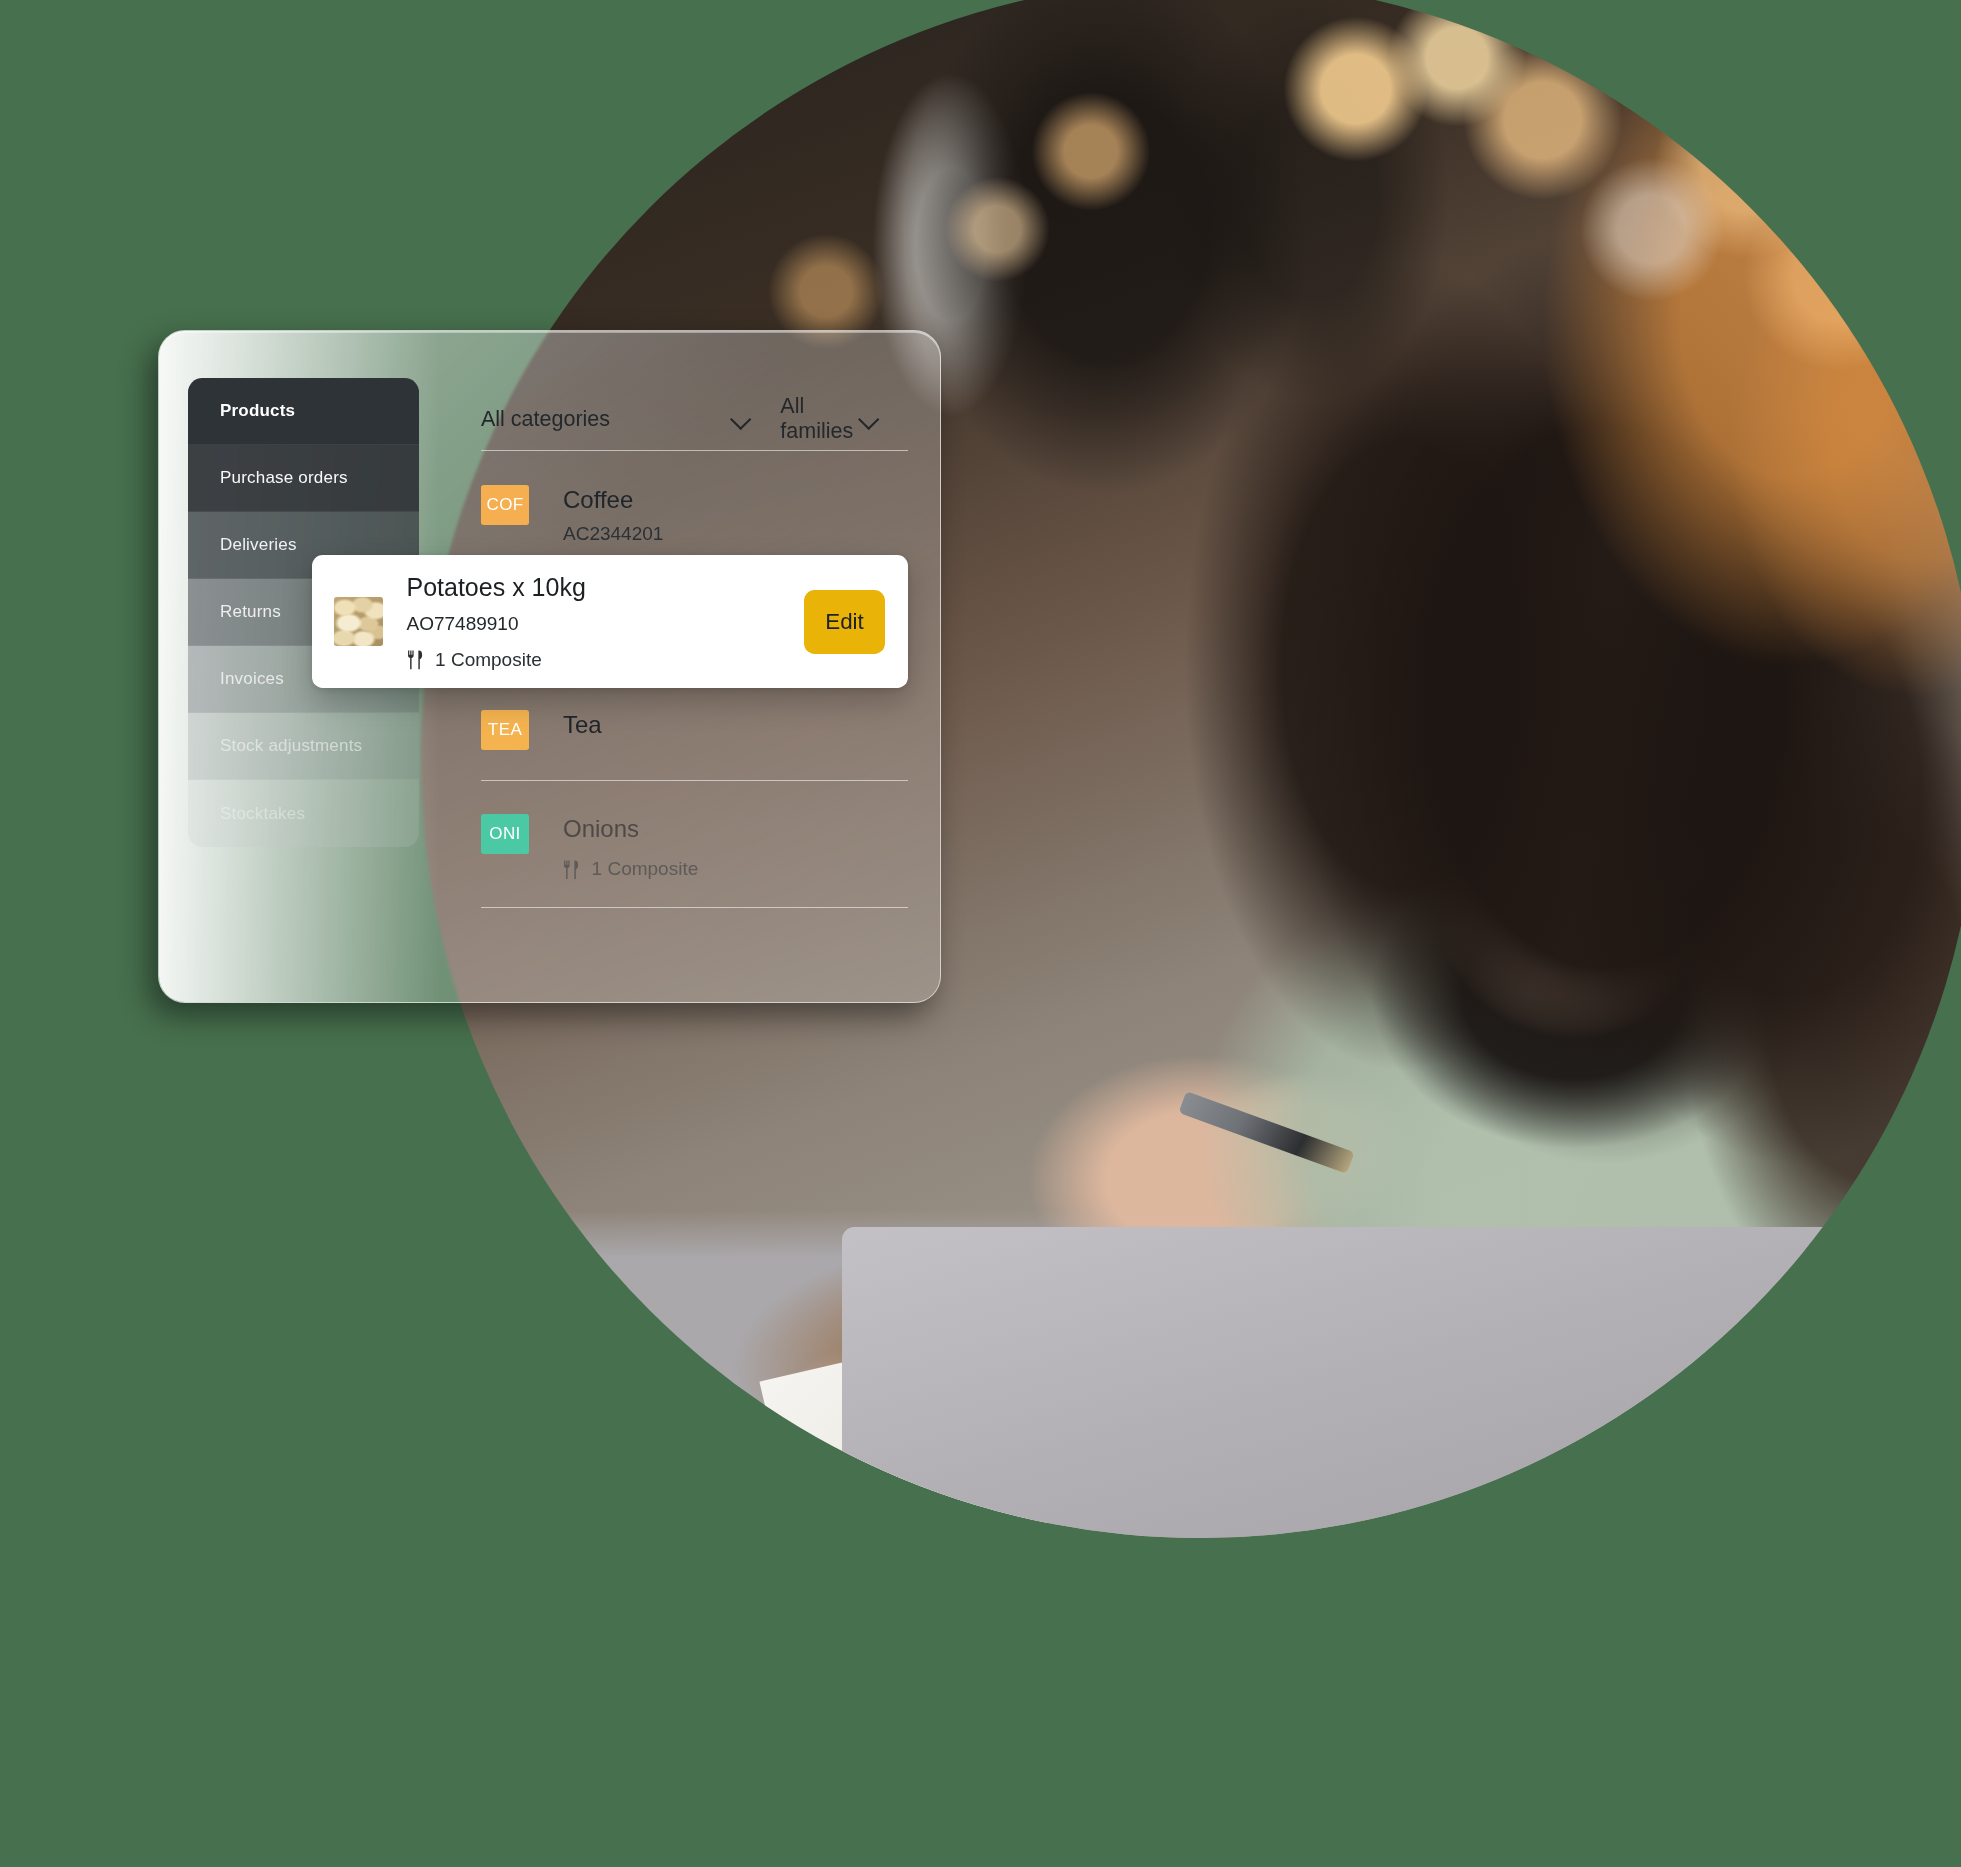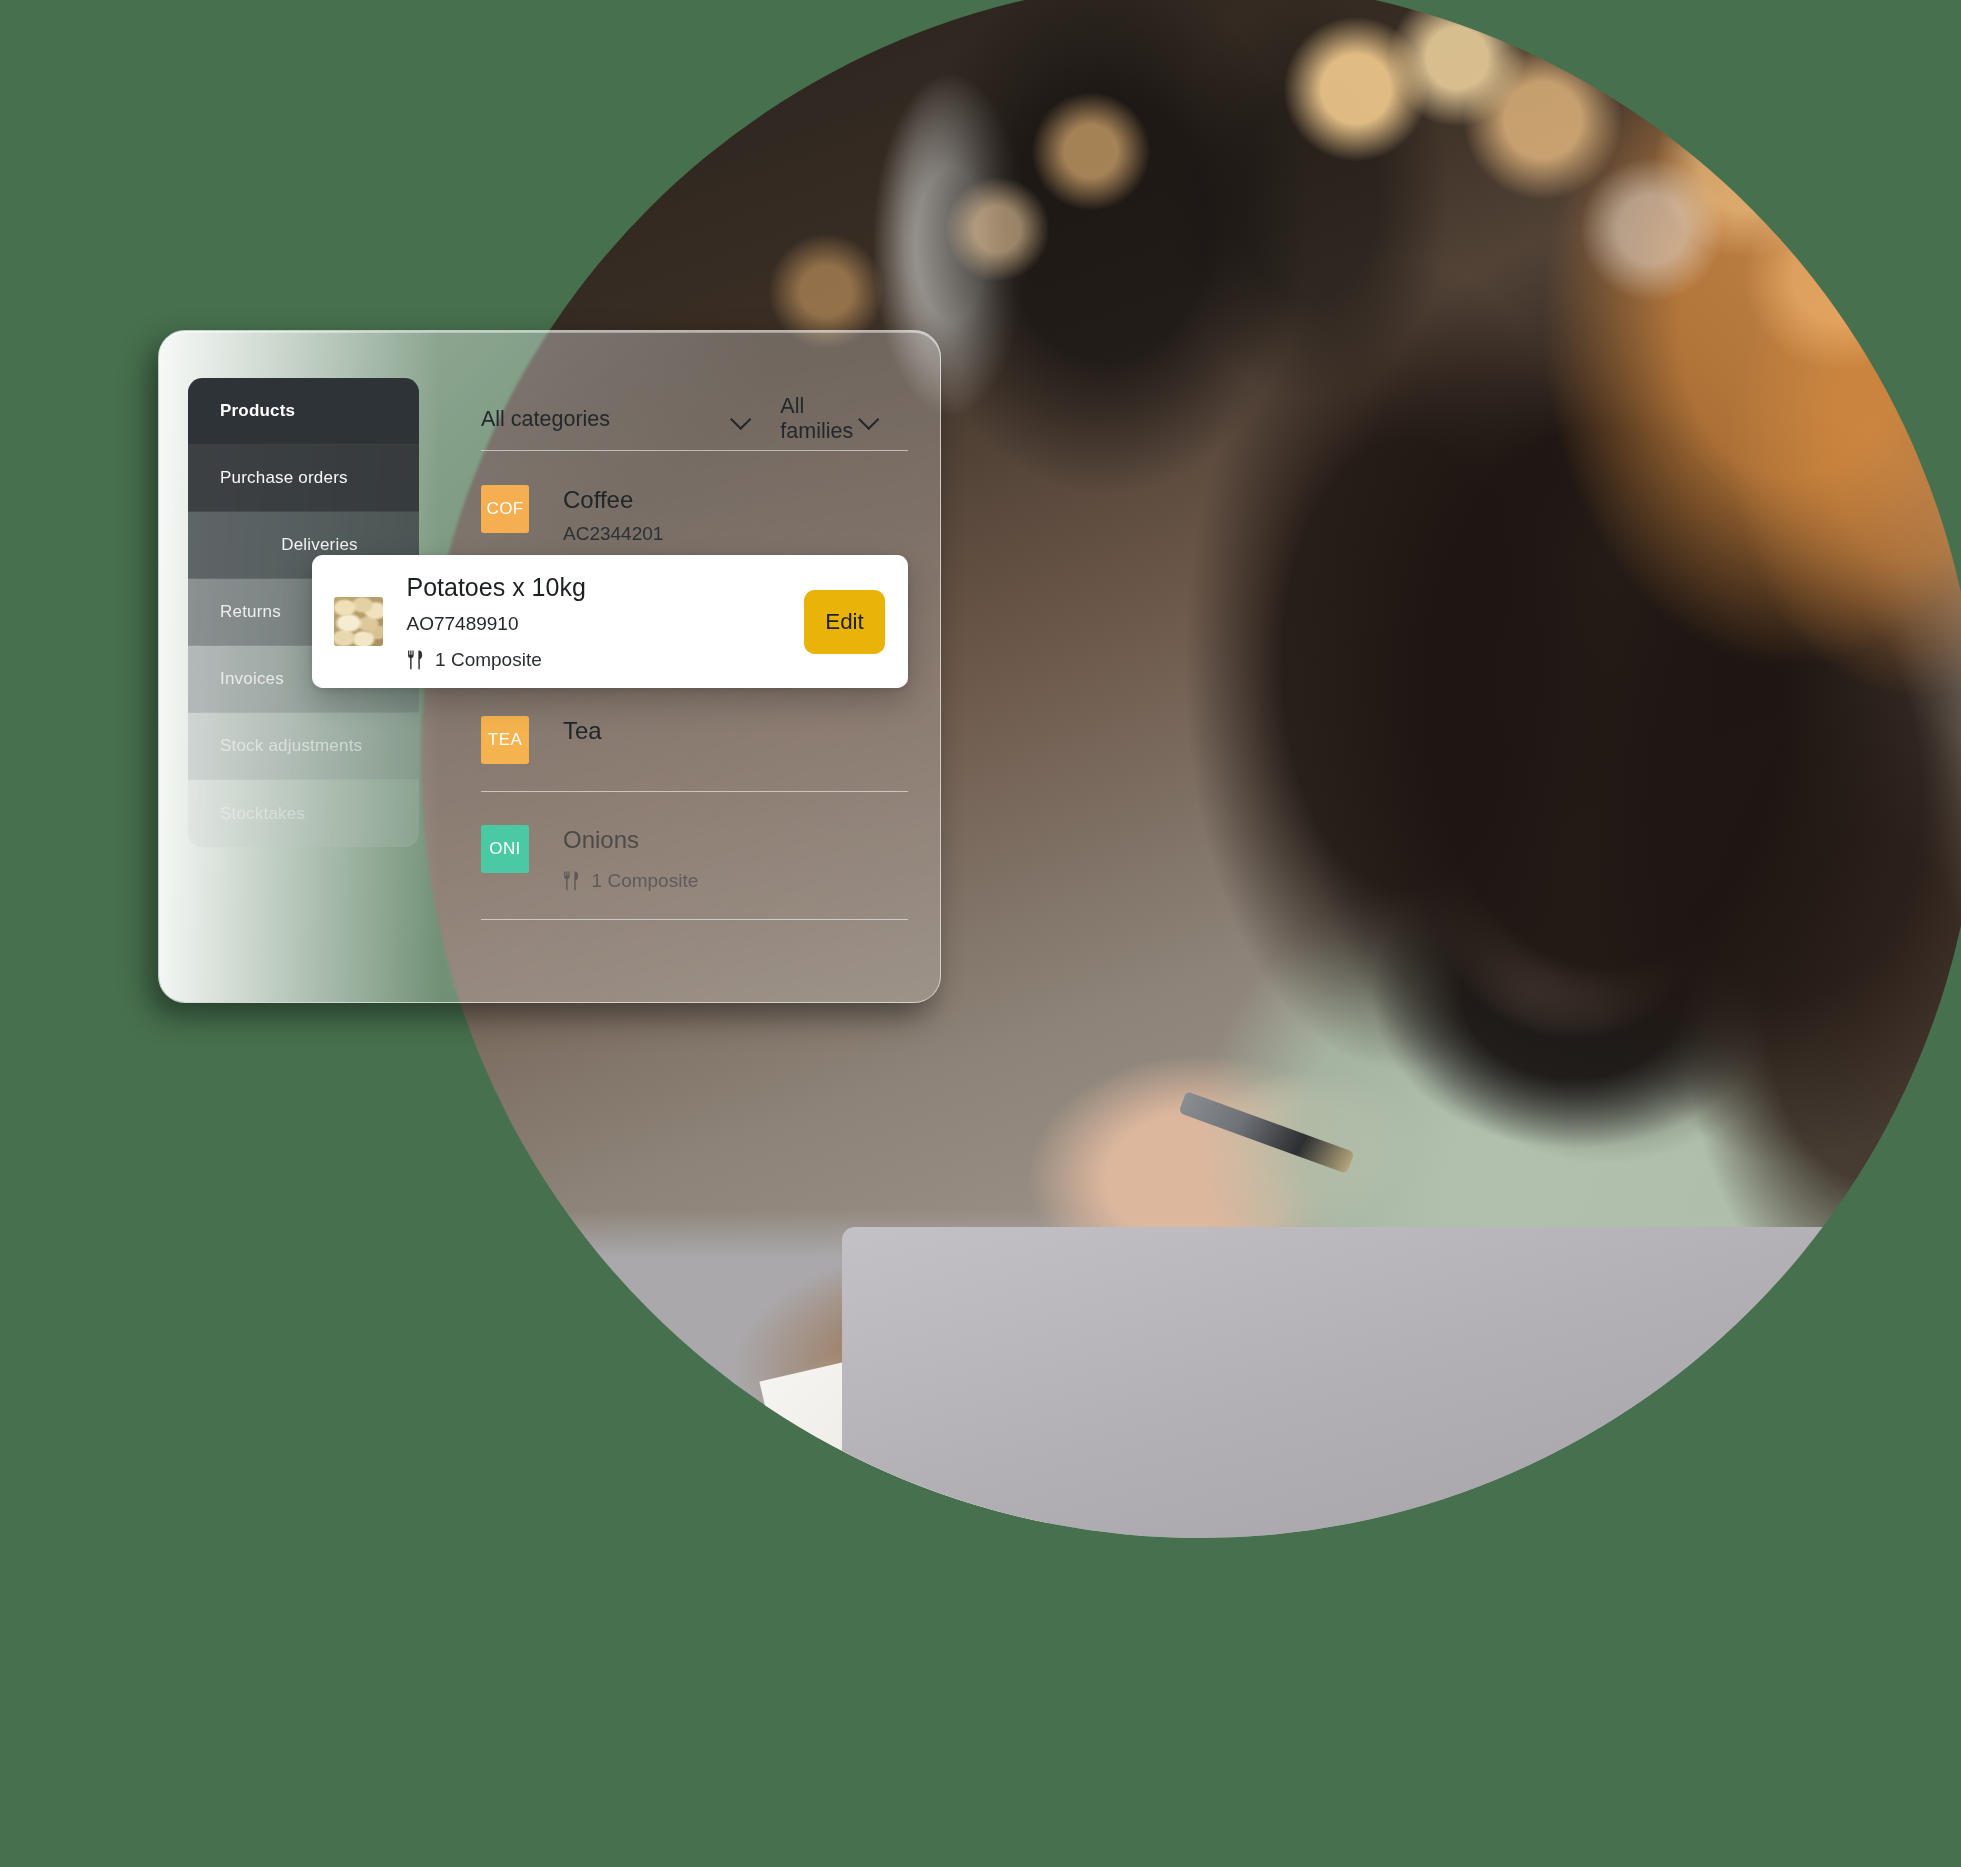--- a/index.html
+++ b/index.html
@@ -122,21 +122,21 @@
     height:67px;
     display:flex; align-items:center;
     padding-left:32px;
     font-size:17px;
     letter-spacing:0.2px;
     border-bottom:0.9px solid rgba(255,255,255,.07);
   }
   .nav-item:last-child{ border-bottom:none; }
   .nav-0{ background:#2e3338; color:#ffffff; font-weight:600; }
   .nav-1{ background:rgba(47,51,55,.93); color:rgba(255,255,255,.97); }
-  .nav-2{ background:rgba(60,66,70,.80); color:rgba(255,255,255,.92);justify-content:center; }
+  .nav-2{ background:rgba(60,66,70,.80); color:rgba(255,255,255,.92); }
   .nav-3{ background:rgba(80,86,90,.62); color:rgba(255,255,255,.86); }
   .nav-4{ background:rgba(112,118,122,.44); color:rgba(255,255,255,.74); }
   .nav-5{ background:rgba(150,155,158,.30); color:rgba(255,255,255,.52); }
   .nav-6{ background:rgba(196,200,202,.20); color:rgba(255,255,255,.36); }
 
   
   #content{
     position:absolute;
     left:322px; top:63px; right:32px; bottom:0;
   }
@@ -166,21 +166,21 @@
     transform:rotate(45deg);
   }
 
   .prod-row{
     display:flex; align-items:flex-start;
     padding:30px 0 27px 0;
     border-bottom:0.9px solid rgba(255,255,255,.55);
     min-height:104px;
   }
   .sku-badge{
-    width:48px; height:48px;
+    width:48px; height:40px;
     border-radius:2.7px;
     display:flex; align-items:center; justify-content:center;
     color:#ffffff; font-size:17px; letter-spacing:0.4px;
     flex:0 0 auto;
     margin-right:34px;
     margin-top:3.6px;
   }
   .prod-text{ padding-top:3.6px; }
   .prod-name{ font-size:24px; color:#20252a; line-height:1.25; }
   .prod-code{ font-size:19px; color:#2c3136; margin-top:8px; }

